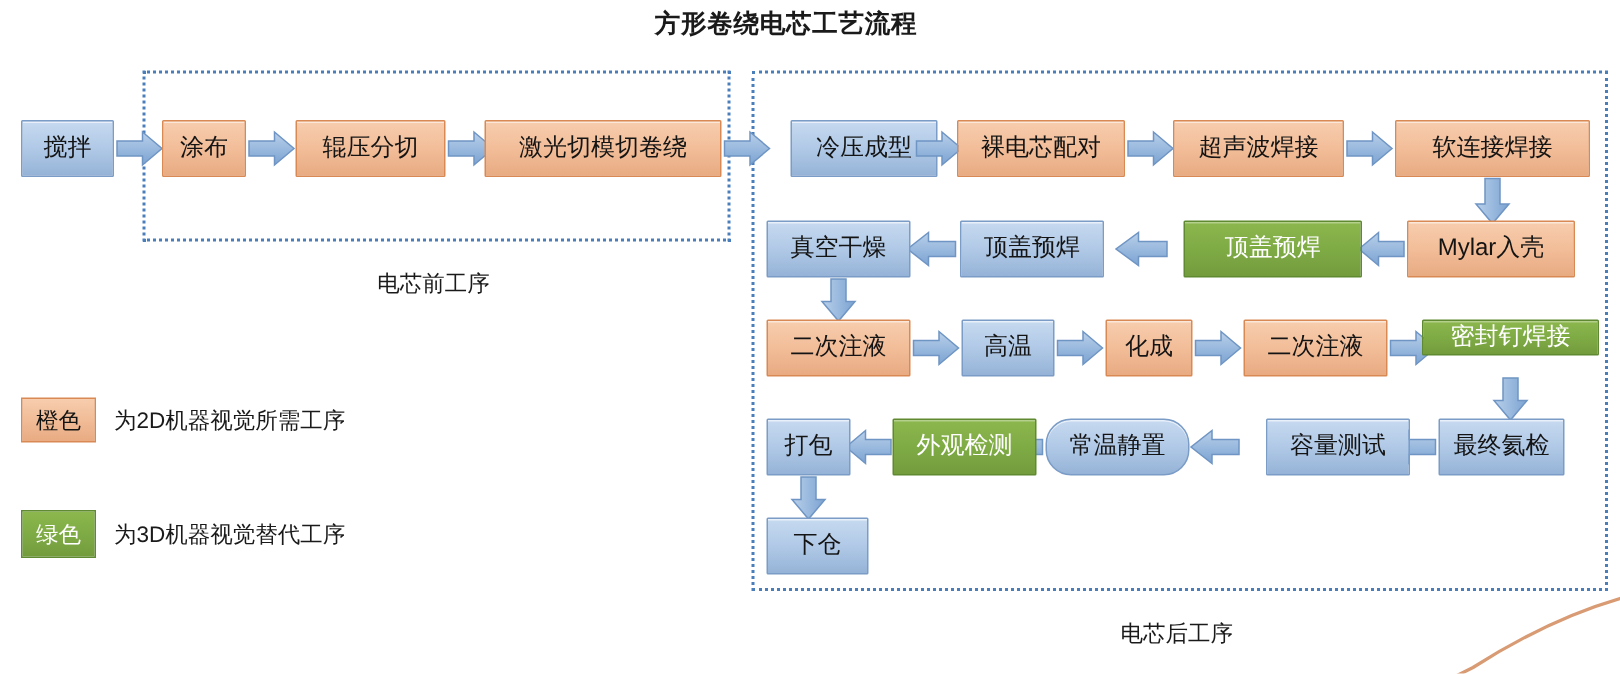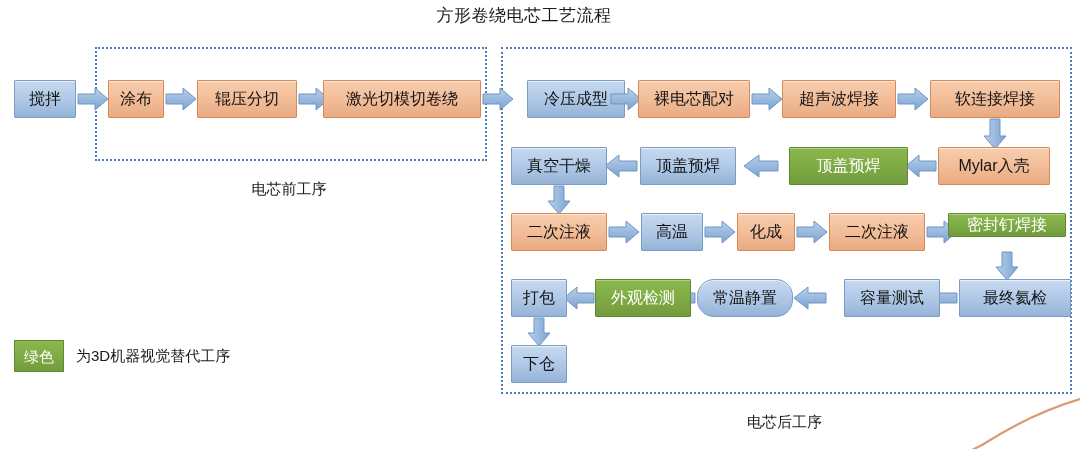--- a/index.html
+++ b/index.html
@@ -5,21 +5,21 @@
   html,body{margin:0;padding:0;}
   body{
     width:1080px;height:449px;background:#ffffff;position:relative;overflow:hidden;
     font-family:"Liberation Sans","DejaVu Sans",sans-serif;
   }
   #canvas{position:absolute;inset:0;}
 
   
   .title{
     position:absolute;left:0;top:4px;width:1048px;text-align:center;
-    font-size:17px;font-weight:normal;color:#1a1a1a;letter-spacing:.5px;
+    font-size:17px;font-weight:bold;color:#1a1a1a;letter-spacing:.5px;
   }
 
   
   .group-frame{
     position:absolute;border:2px dotted #4a7ebb;background:transparent;
   }
   .group-caption{
     position:absolute;font-size:15px;color:#1a1a1a;text-align:center;white-space:nowrap;
   }
 
@@ -213,21 +213,21 @@
   </div>
 
   <div class="box green" style="left:948px;top:213px;width:118px;height:24px;">密封钉焊接</div>
 
   <div class="arrow" style="left:996px;top:252px;width:22px;height:28px;">
     <svg viewBox="0 0 22 28" preserveAspectRatio="none">
         <polygon points="6,0 16,0 16,15 22,15 11,28 0,15 6,15" fill="url(#agd)" stroke="#6f95c4" stroke-width="1"></polygon>
       </svg>
   </div>
 
-  <div class="box blue" style="left:959px;top:279px;width:112px;height:38px;">最终氦检</div>
+  <div class="box blue" style="left:959px;top:279px;width:84px;height:38px;">最终氦检</div>
   <div class="arrow" style="left:925px;top:287px;width:32px;height:22px;">
     <svg viewBox="0 0 32 22" preserveAspectRatio="none">
         <polygon points="32,6 14,6 14,0 0,11 14,22 14,16 32,16" fill="url(#agl)" stroke="#6f95c4" stroke-width="1"></polygon>
       </svg>
   </div>
 
   <div class="box blue" style="left:828px;top:279px;width:96px;height:38px;margin-left:16px;">容量测试</div>
   <div class="arrow" style="left:794px;top:287px;width:32px;height:22px;">
     <svg viewBox="0 0 32 22" preserveAspectRatio="none">
         <polygon points="32,6 14,6 14,0 0,11 14,22 14,16 32,16" fill="url(#agl)" stroke="#6f95c4" stroke-width="1"></polygon>
@@ -249,22 +249,26 @@
   </div>
 
   <div class="box blue" style="left:511px;top:279px;width:56px;height:38px;">打包</div>
 
   <div class="arrow" style="left:528px;top:318px;width:22px;height:28px;">
     <svg viewBox="0 0 22 28" preserveAspectRatio="none">
         <polygon points="6,0 16,0 16,15 22,15 11,28 0,15 6,15" fill="url(#agd)" stroke="#6f95c4" stroke-width="1"></polygon>
       </svg>
   </div>
 
-  <div class="box blue" style="left:511px;top:345px;width:56px;height:38px;">下仓</div>
-
+  <div class="box blue" style="left:511px;top:345px;width:68px;height:38px;">下仓</div>
+
+  <div class="legend-row" style="left:14px;top:265px;">
+    <div class="legend-swatch orange" style="width:50px;height:30px;">橙色</div>
+    <div class="legend-text">为2D机器视觉所需工序</div>
+  </div>
 
   <div class="legend-row" style="left:14px;top:340px;">
     <div class="legend-swatch green" style="width:50px;height:32px;">绿色</div>
     <div class="legend-text">为3D机器视觉替代工序</div>
   </div>
 
   <div class="corner-stroke">
     <svg viewBox="0 0 140 60" preserveAspectRatio="none">
       <path d="M 138 6 Q 90 20 40 52 L 20 62" fill="none" stroke="#d89b74" stroke-width="2.2" stroke-linecap="round"></path>
     </svg>

